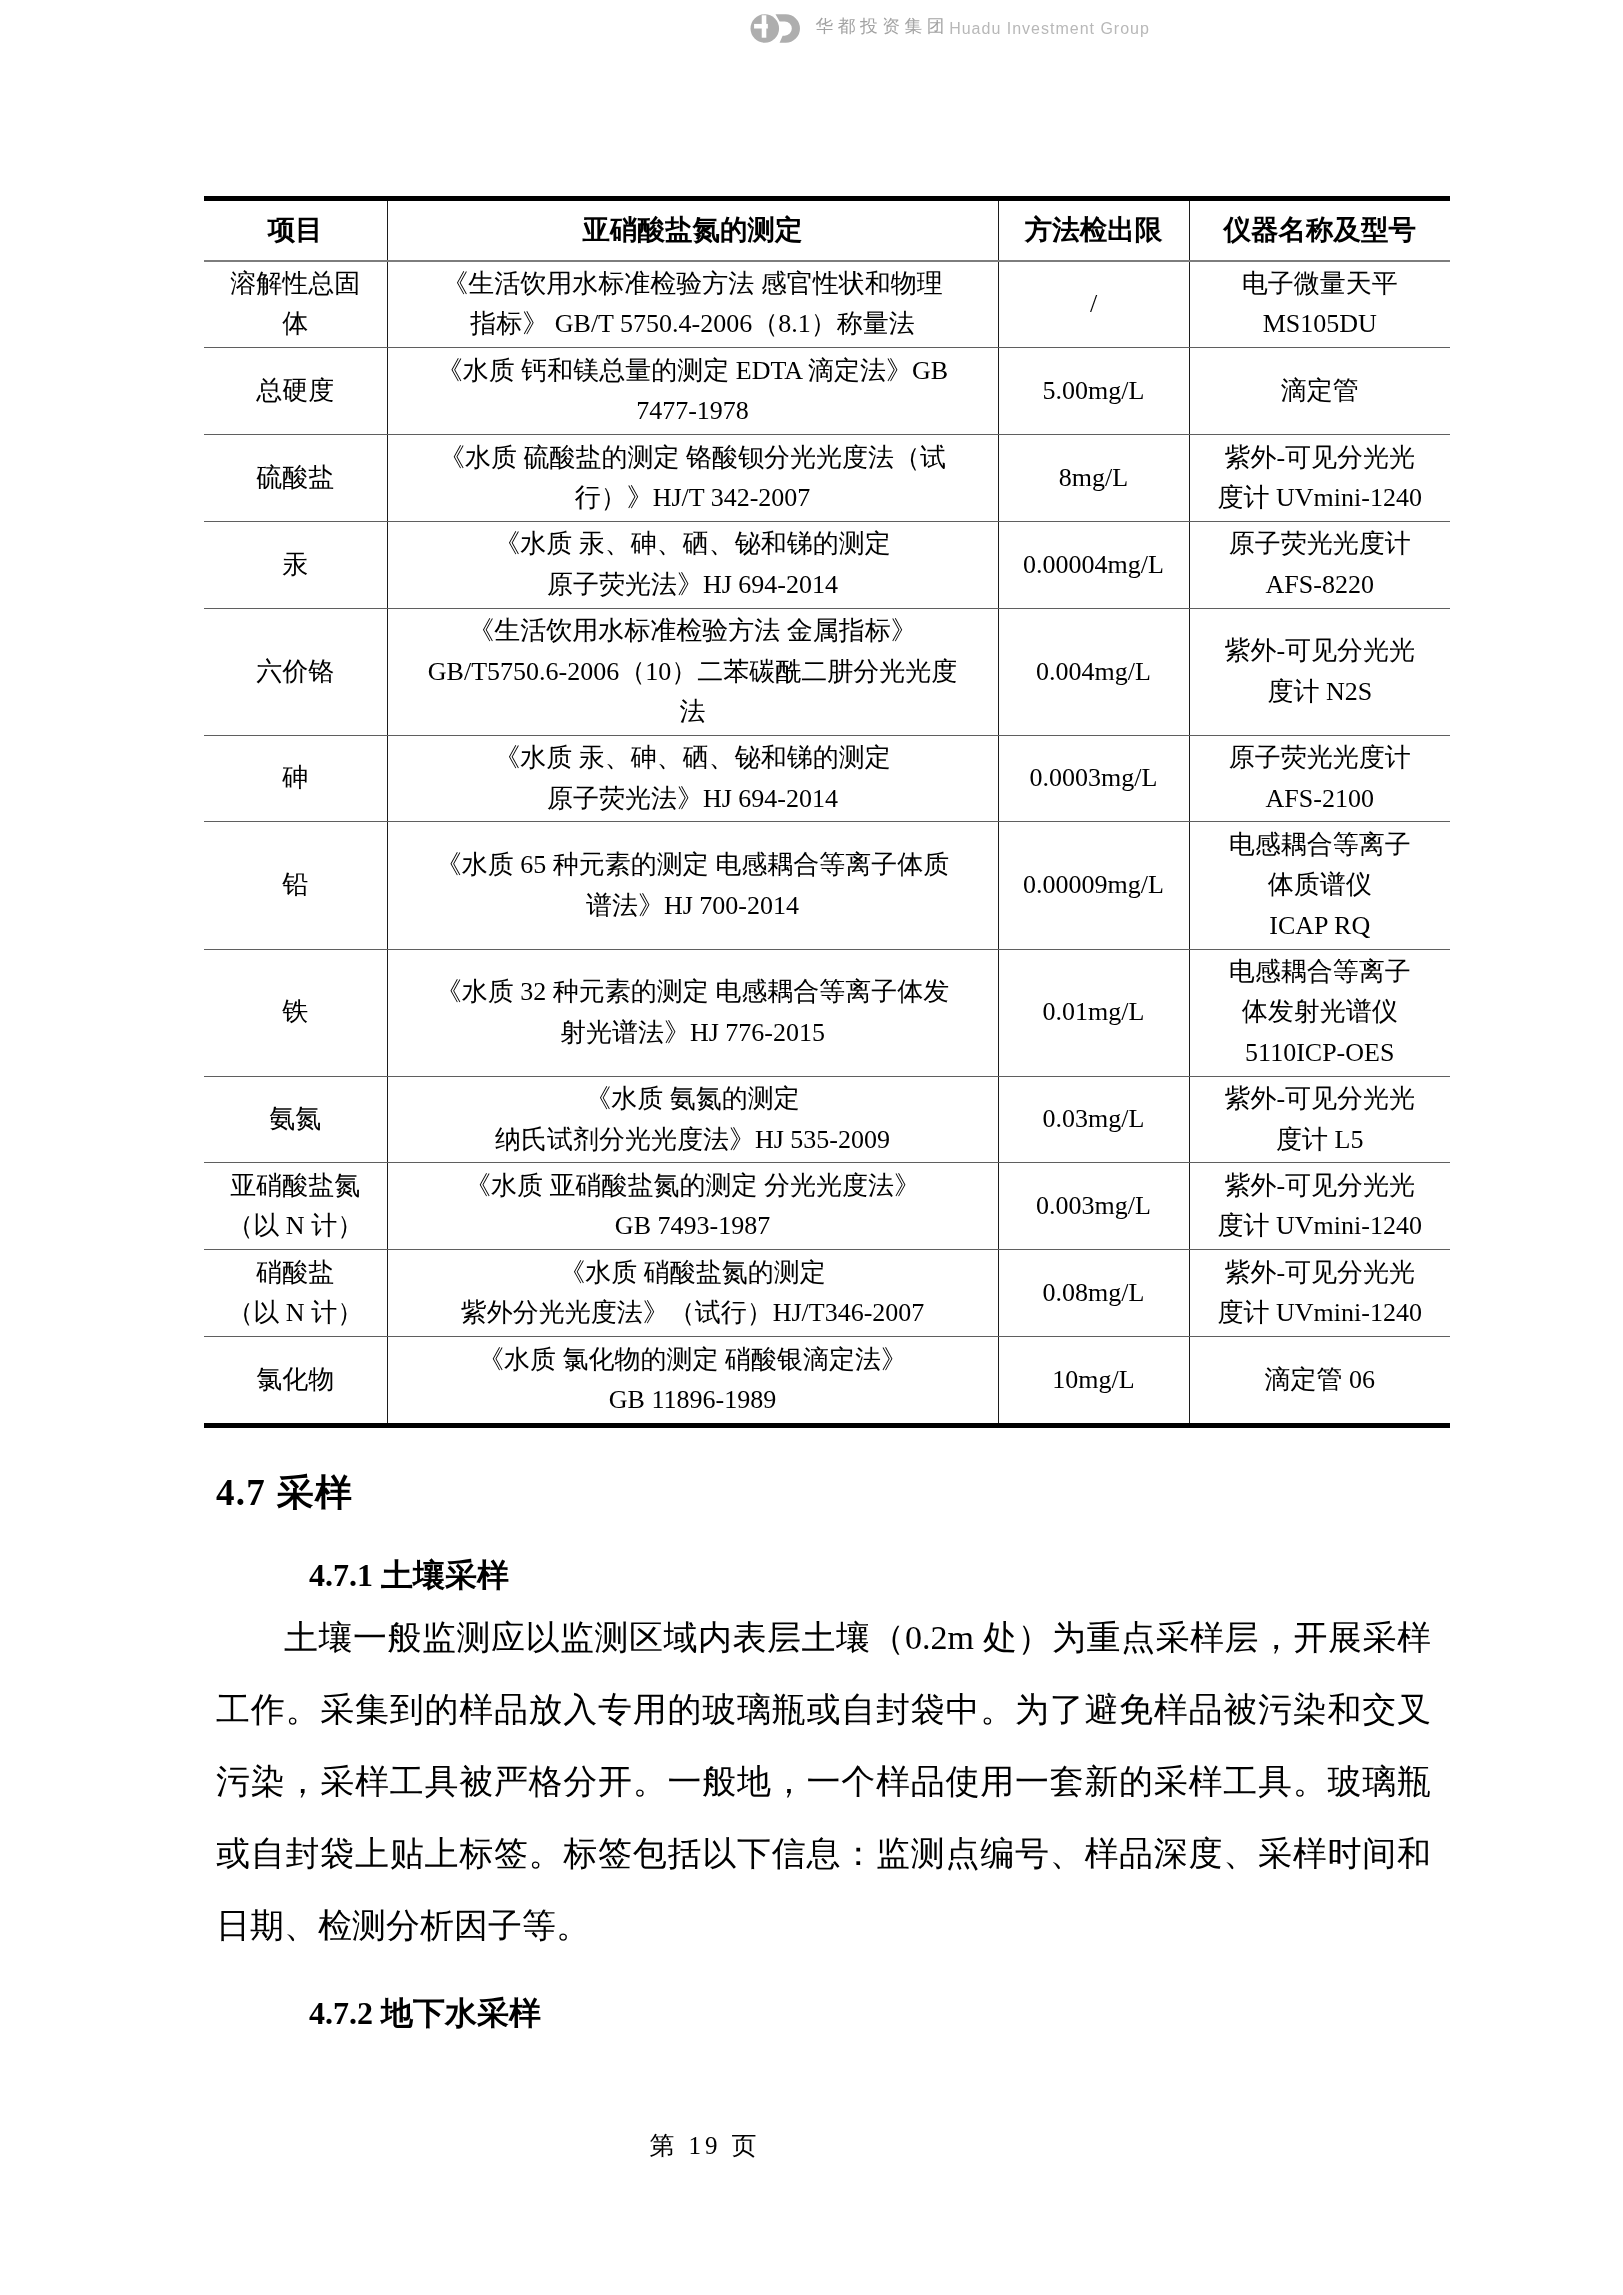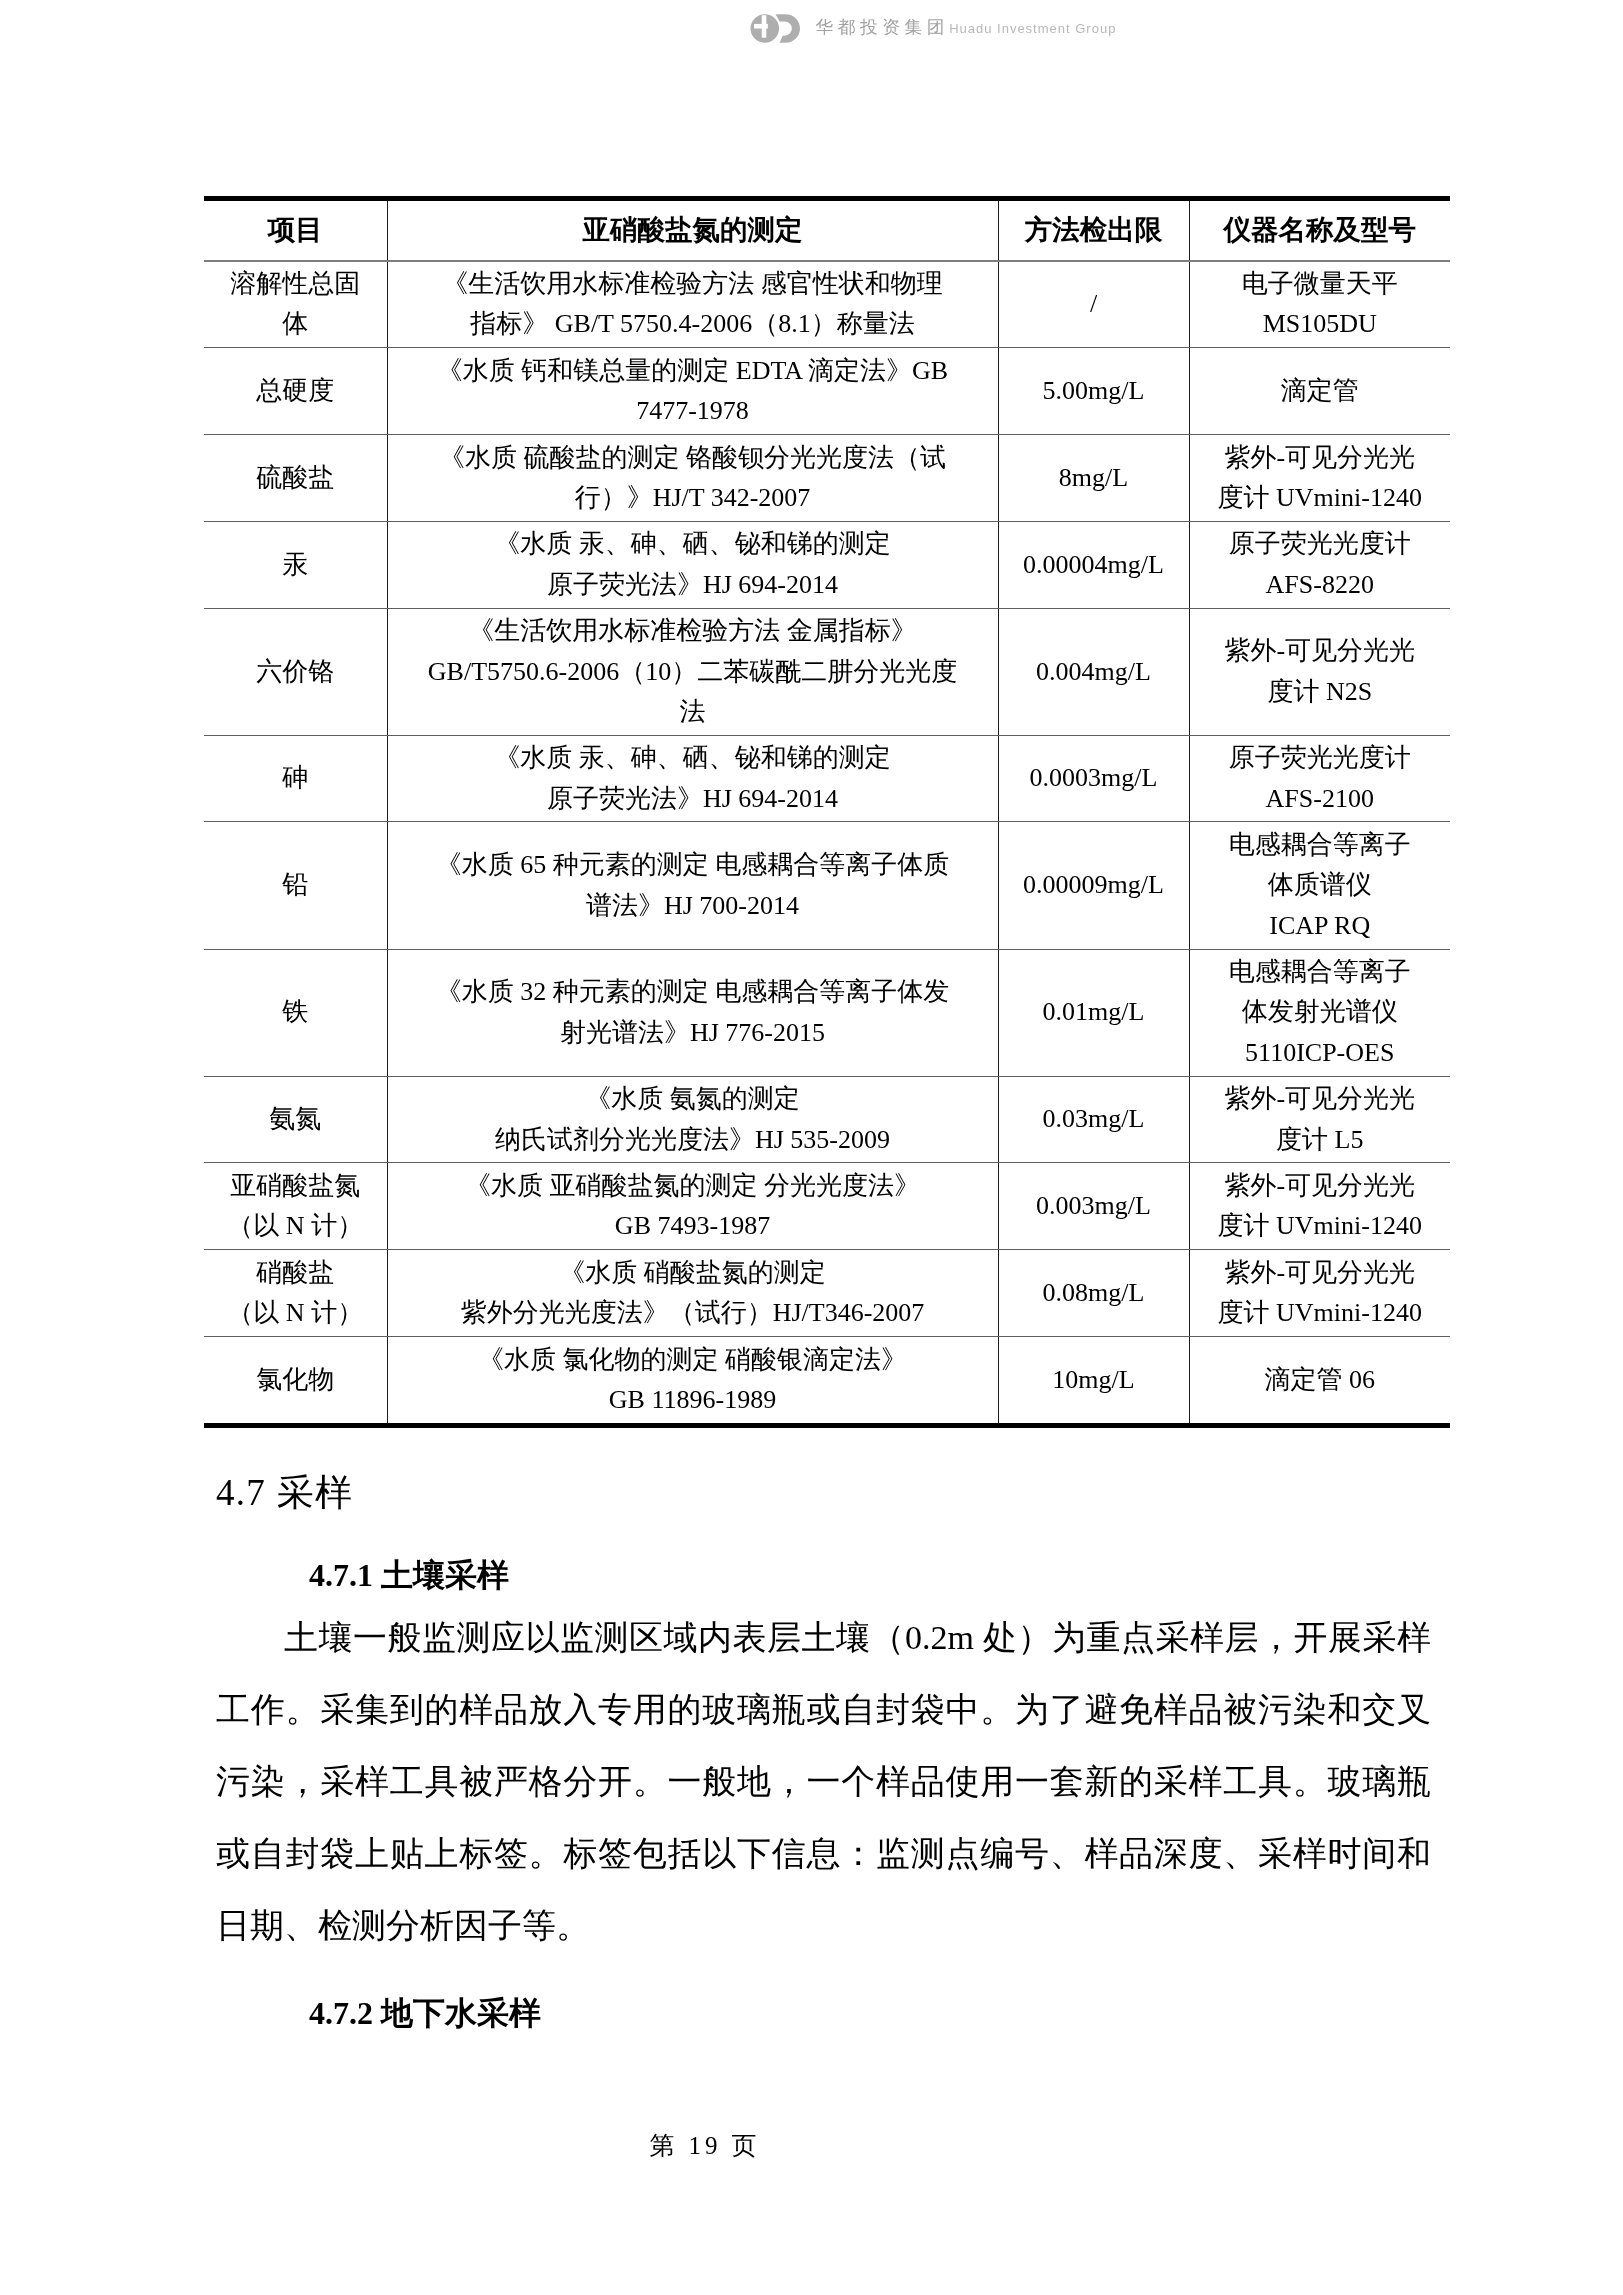--- a/index.html
+++ b/index.html
@@ -28,21 +28,21 @@
   .logo-text { display: flex; flex-direction: row; justify-content: center; }
   .logo-cn {
     font-family: "Liberation Sans", sans-serif;
     font-size: 17.7px;
     color: #a3a3a3;
     letter-spacing: 4.6px;
     line-height: 1.1;
   }
   .logo-en {
     font-family: "Liberation Sans", sans-serif;
-    font-size: 13px;
+    font-size: 16px;
     color: #b8b8b8;
     letter-spacing: 1px;
     margin-top: 3.3px;
   }
 
   
   table.report {
     position: absolute;
     left: 204px;
     top: 196px;
@@ -74,21 +74,21 @@
   }
   tr.r2 { height: 82px; }
   tr.r3 { height: 124px; }
 
   
   .sec-h1 {
     position: absolute;
     left: 216px;
     top: 1468px;
     font-size: 37px;
-    font-weight: normal;
+    font-weight: bold;
     letter-spacing: 1.3px;
   }
   .sec-h2-1 {
     position: absolute;
     left: 309px;
     top: 1554px;
     font-size: 32px;
     font-weight: bold;
   }
   .body-para {

